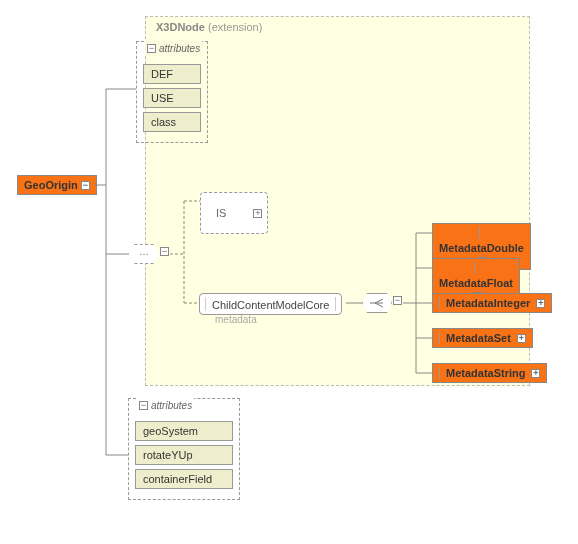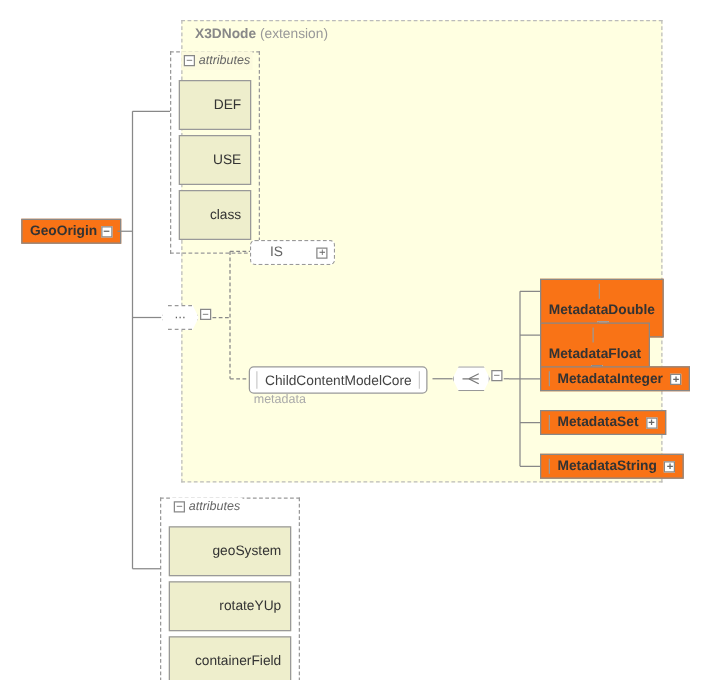--- a/index.html
+++ b/index.html
@@ -39,25 +39,24 @@
     font-size: 10px;
     color: #666;
     padding: 2px 2px;
     display: flex;
     align-items: center;
     gap: 3px;
   }
   .attr-item {
     border: 1px solid #999;
     background: #eeeecc;
-    padding: 13px 7px;
+    padding: 3px 7px;
     margin: 4px 0;
     font-size: 11px;
     color: #333;
-    text-align: right;
   }
   .minus-sq {
     width: 9px;
     height: 9px;
     border: 1px solid #888;
     background: #fff;
     display: inline-flex;
     align-items: center;
     justify-content: center;
     font-size: 9px;
@@ -103,32 +102,33 @@
     font-size: 11px;
     display: flex;
     align-items: flex-end;
     gap: 6px;
   }
   .dashed-round {
     position: absolute;
     border: 1px dashed #999;
     border-radius: 4px;
     background: #fff;
-    padding: 3px 5px;
+    padding: 14px 5px;
     color: #666;
     font-size: 11px;
     display: flex;
     align-items: center;
     gap: 6px;
     text-align: center;
   }
   .caption {
     position: absolute;
     color: #aaa;
     font-size: 10px;
+    margin-left: 12px;
   }
   svg { position: absolute; top: 0; left: 0; pointer-events: none; }
   .conn-oct {
     position: absolute;
     width: 24px;
     height: 16px;
     background: #fff;
     border: 1px solid #999;
     clip-path: polygon(5px 0, calc(100% - 5px) 0, 100% 50%, calc(100% - 5px) 100%, 5px 100%, 0 50%);
     display: flex;

